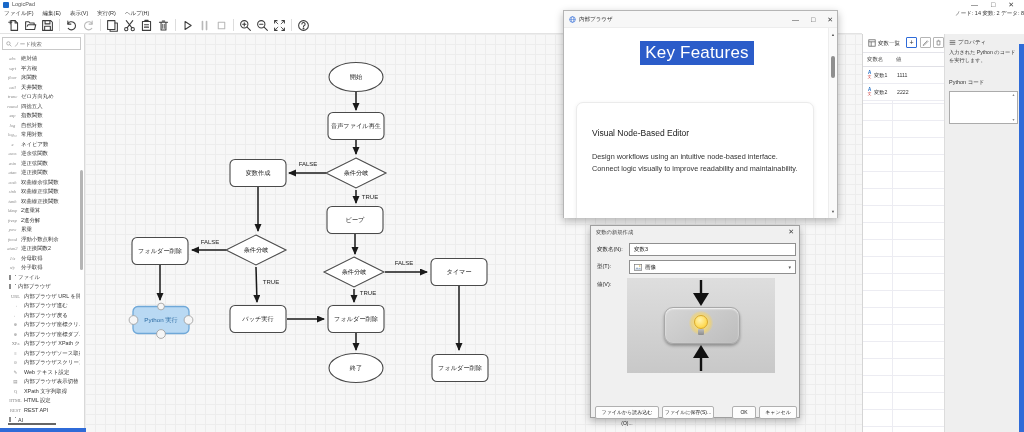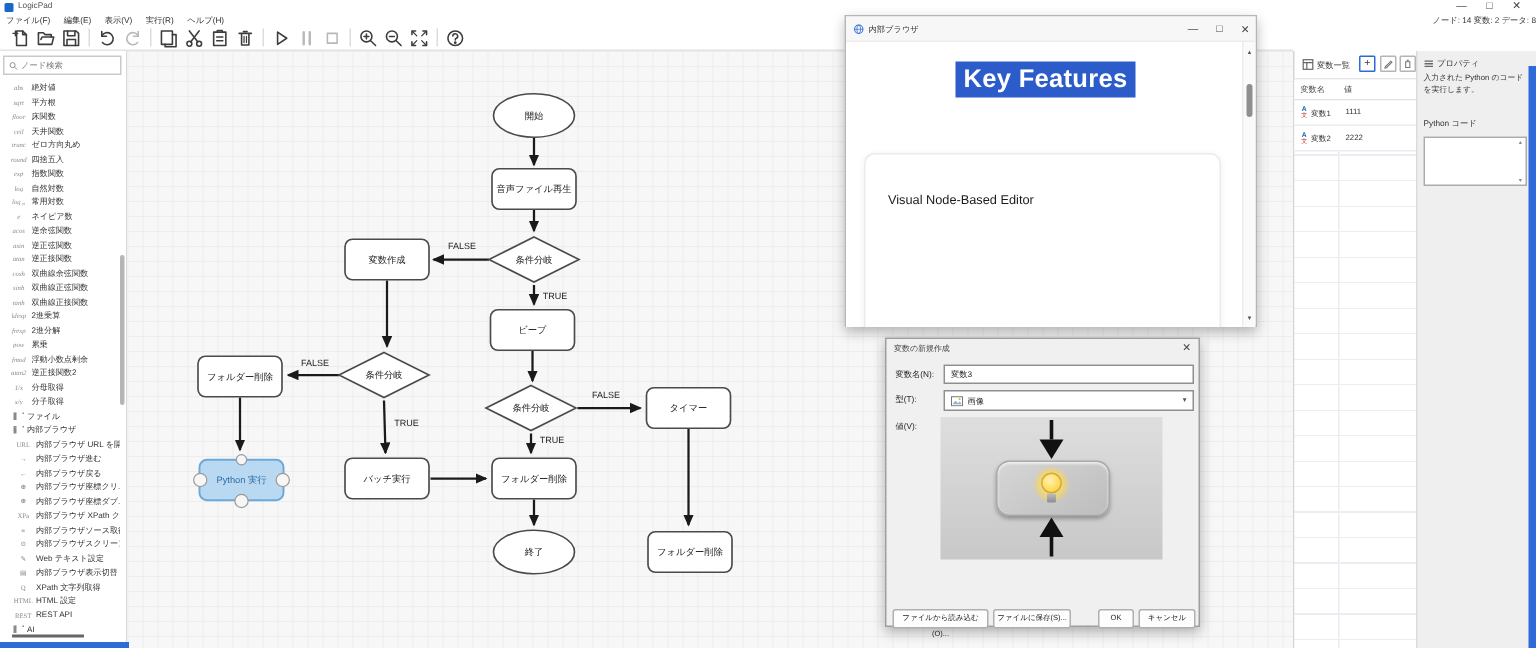--- a/index.html
+++ b/index.html
@@ -74,21 +74,21 @@
   .accent-bottom{position:absolute;left:0;top:428px;width:86px;height:4px;background:#2f6bd8}
 
   
   .bwin{position:absolute;left:563px;top:10px;width:275px;height:208px;background:#fff;border:1px solid #b5b5b5;box-shadow:0 3px 8px rgba(0,0,0,.28)}
   .bw-title{position:absolute;left:0;top:0;width:100%;height:17px;background:#f7f7f7;border-bottom:1px solid #ededed;display:flex;align-items:center}
   .bw-globe{width:7px;height:7px;margin-left:5px}
   .bw-title-text{font-size:5.5px;color:#333;margin-left:3px}
   .bw-controls{position:absolute;right:4px;top:0;height:17px;display:flex;align-items:center;gap:12px;font-size:7px;color:#444}
   .bw-content{position:absolute;left:0;top:17px;width:266px;height:190px;background:#fff;overflow:hidden}
   .kf-heading-wrap{margin-top:13px;text-align:center}
-  .kf-selection{display:inline-block;color:#fff;font-size:17px;font-weight:bold;padding:2px 5px;letter-spacing:.2px}
+  .kf-selection{display:inline-block;color:#fff;font-size:17px;font-weight:normal;padding:2px 5px;letter-spacing:.2px}
   .bw-card{position:absolute;left:12px;top:74px;width:238px;height:127px;background:#fff;border:1px solid #ebebeb;border-radius:7px;box-shadow:0 1px 4px rgba(0,0,0,.07)}
   .bw-card-title{position:absolute;left:15px;top:25px;font-size:8.5px;font-weight:normal;color:#1a1a1a}
   .bw-card-body{position:absolute;left:15px;top:48px;width:208px;font-size:7.3px;color:#333;line-height:1.62}
   .bw-scroll{position:absolute;right:0;top:17px;width:9px;height:190px;background:#fafafa;border-left:1px solid #ededed}
   .bw-scroll .arr{position:absolute;left:0;width:100%;text-align:center;font-size:4px;color:#555}
   .bw-scroll .arr.up{top:4px}.bw-scroll .arr.down{bottom:4px}
   .bw-thumb{position:absolute;left:2px;top:28px;width:4px;height:22px;background:#8f8f8f;border-radius:2px}
 
   
   .dlg{position:absolute;left:590px;top:225px;width:210px;height:193px;background:#f0f0f0;border:1px solid #9f9f9f;box-shadow:0 3px 8px rgba(0,0,0,.3)}
@@ -558,20 +558,21 @@
         <span>□</span>
         <span>✕</span>
       </div>
     </div>
     <div class="bw-content">
       <div class="kf-heading-wrap">
         <span class="kf-selection" style="background: rgb(43, 92, 201);">Key Features</span>
       </div>
       <div class="bw-card">
         <div class="bw-card-title">Visual Node-Based Editor</div>
+        <div class="bw-card-body">Design workflows using an intuitive node-based interface. Connect logic visually to improve readability and maintainability.</div>
       </div>
     </div>
     <div class="bw-scroll">
       <span class="arr up">▲</span>
       <div class="bw-thumb"></div>
       <span class="arr down">▼</span>
     </div>
   </div>
 
   <div class="dlg">

